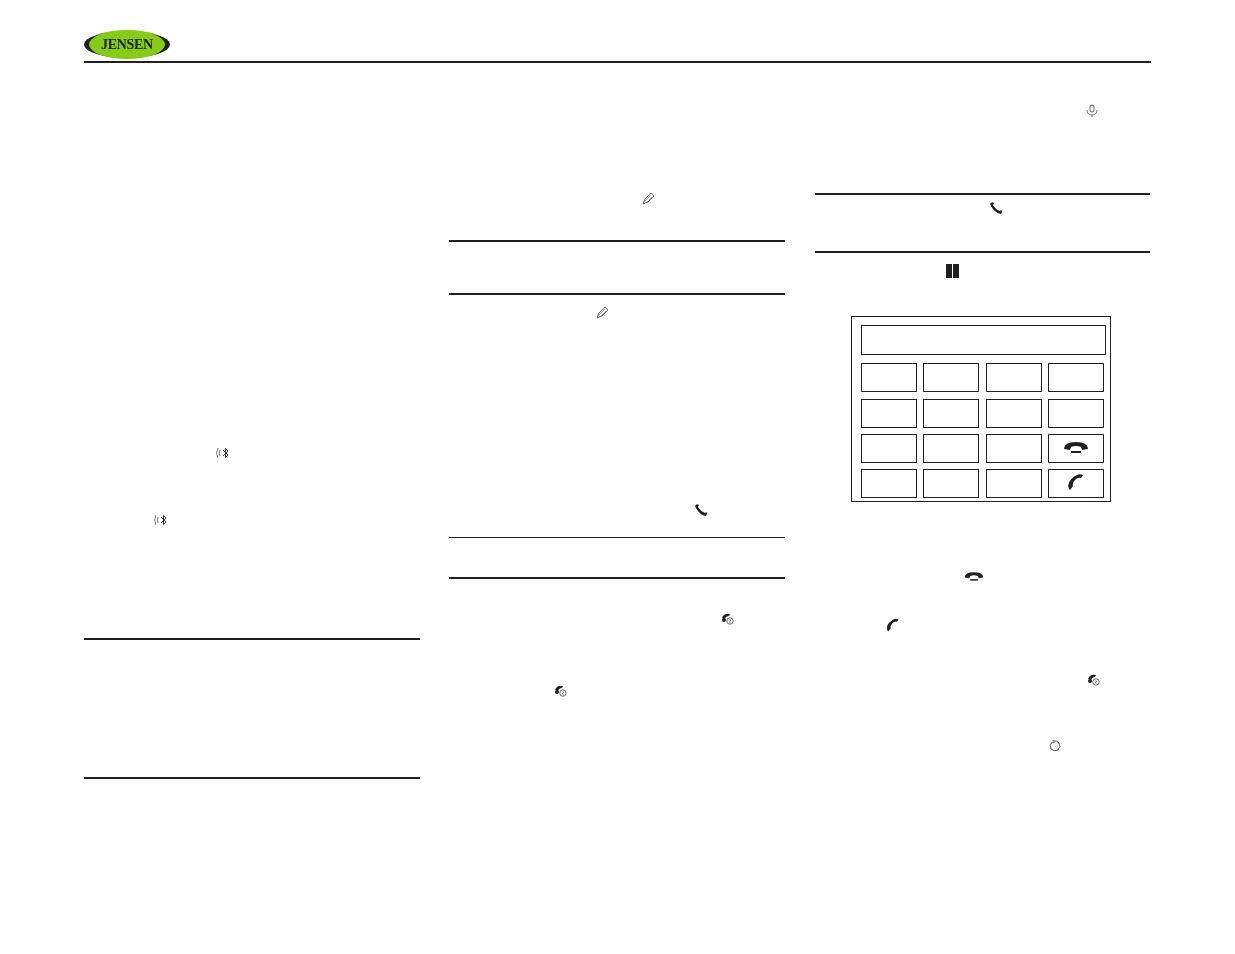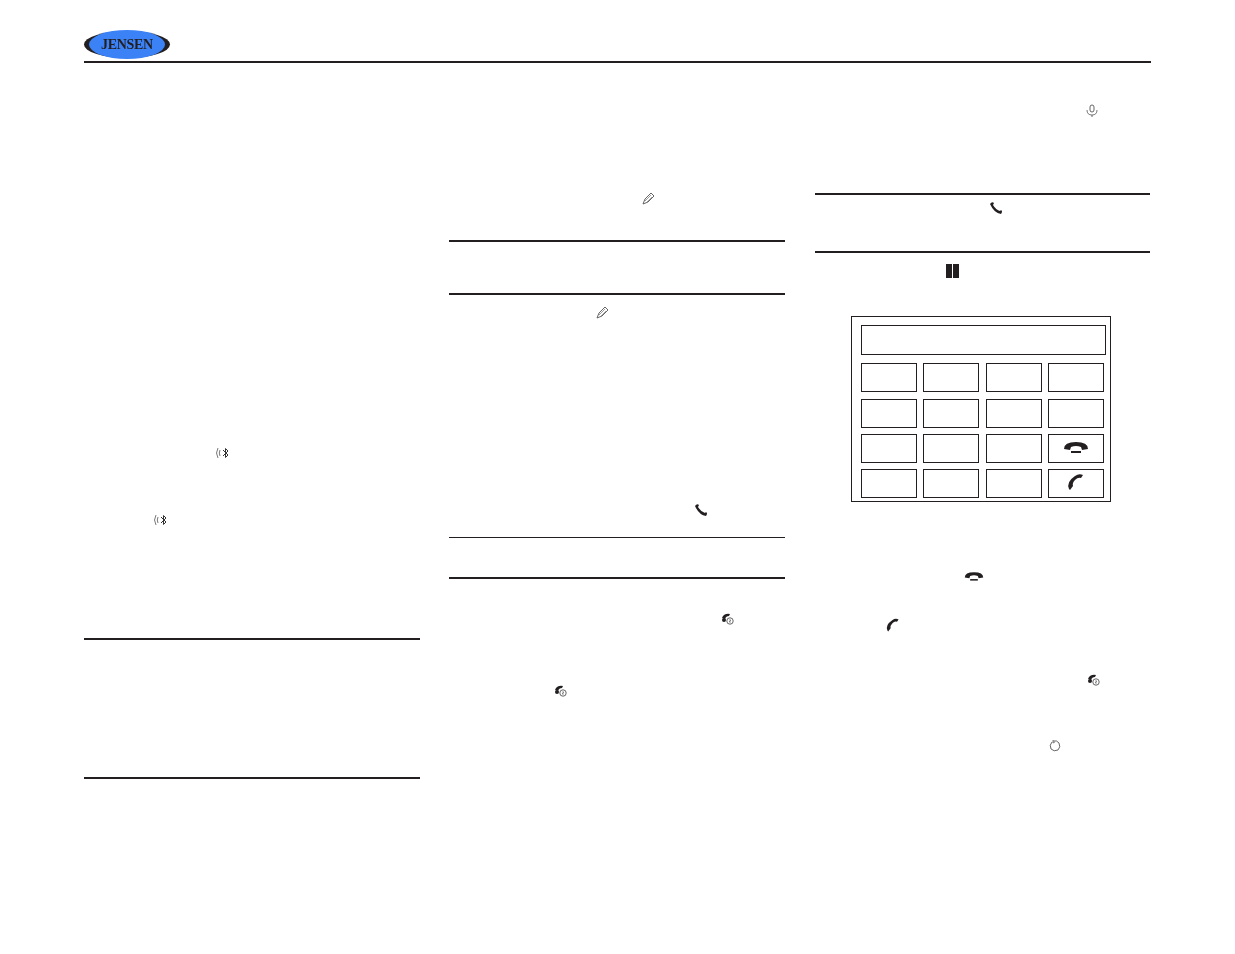--- a/index.html
+++ b/index.html
@@ -1,19 +1,19 @@
 <!DOCTYPE html>
 <html><head>
 <meta charset="utf-8">
 <style>
   html, body { margin:0; padding:0; background:#ffffff; }
   body { width:1235px; height:954px; position:relative; overflow:hidden; font-family:"Liberation Sans", sans-serif; color:#231f20; }
   .abs { position:absolute; }
   .logo { left:84px; top:31px; width:86px; height:27px; border-radius:50%; background:#231f20; display:flex; align-items:center; justify-content:center; }
-  .logo-inner { width:76px; height:29px; border-radius:50%; background:#3b82f6; display:flex; align-items:center; justify-content:center; font-family:"Liberation Serif", serif; font-weight:bold; font-size:14px; letter-spacing:-0.3px; color:#231f20; }
+  .logo-inner { width:76px; height:29px; border-radius:50%; background:#84cc16; display:flex; align-items:center; justify-content:center; font-family:"Liberation Serif", serif; font-weight:bold; font-size:14px; letter-spacing:-0.3px; color:#231f20; }
   .rule { position:absolute; background:#231f20; }
   .icon { position:absolute; display:flex; align-items:center; justify-content:center; }
   .icon svg { display:block; }
   .keypad { left:851px; top:316px; width:260px; height:186px; border:1.5px solid #231f20; box-sizing:border-box; }
   .kp-display { position:absolute; left:9px; top:8px; width:245px; height:30px; border:1.5px solid #231f20; box-sizing:border-box; }
   .kp-key { position:absolute; width:56px; height:29px; border:1.5px solid #231f20; box-sizing:border-box; display:flex; align-items:center; justify-content:center; }
 </style>
 </head>
 <body>
 

